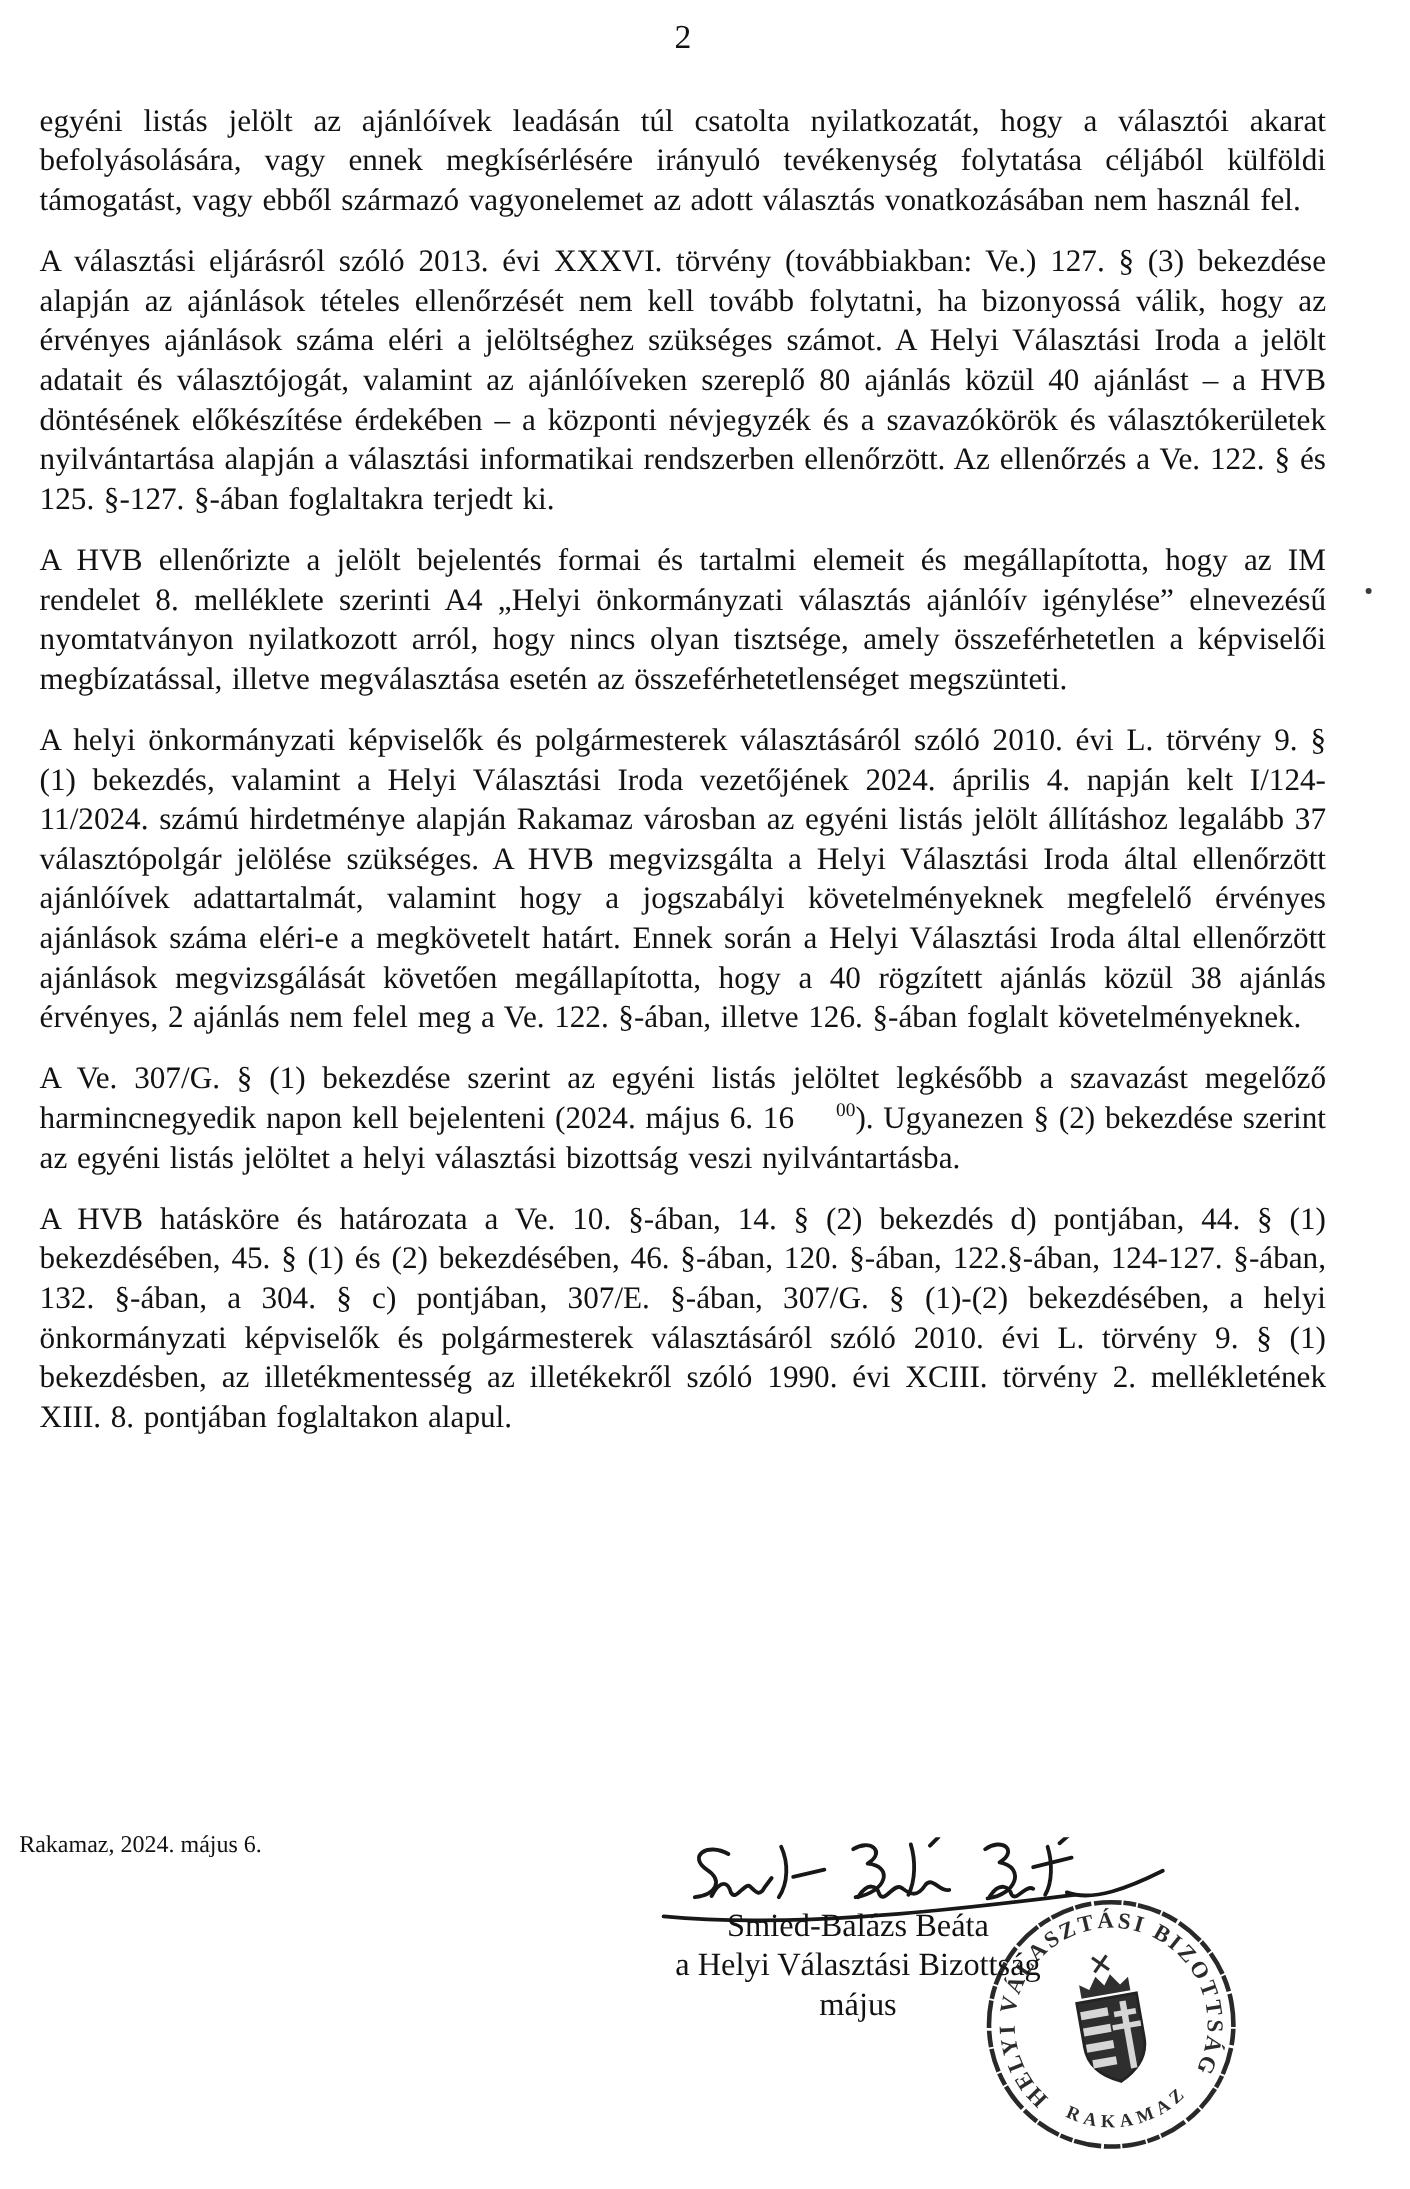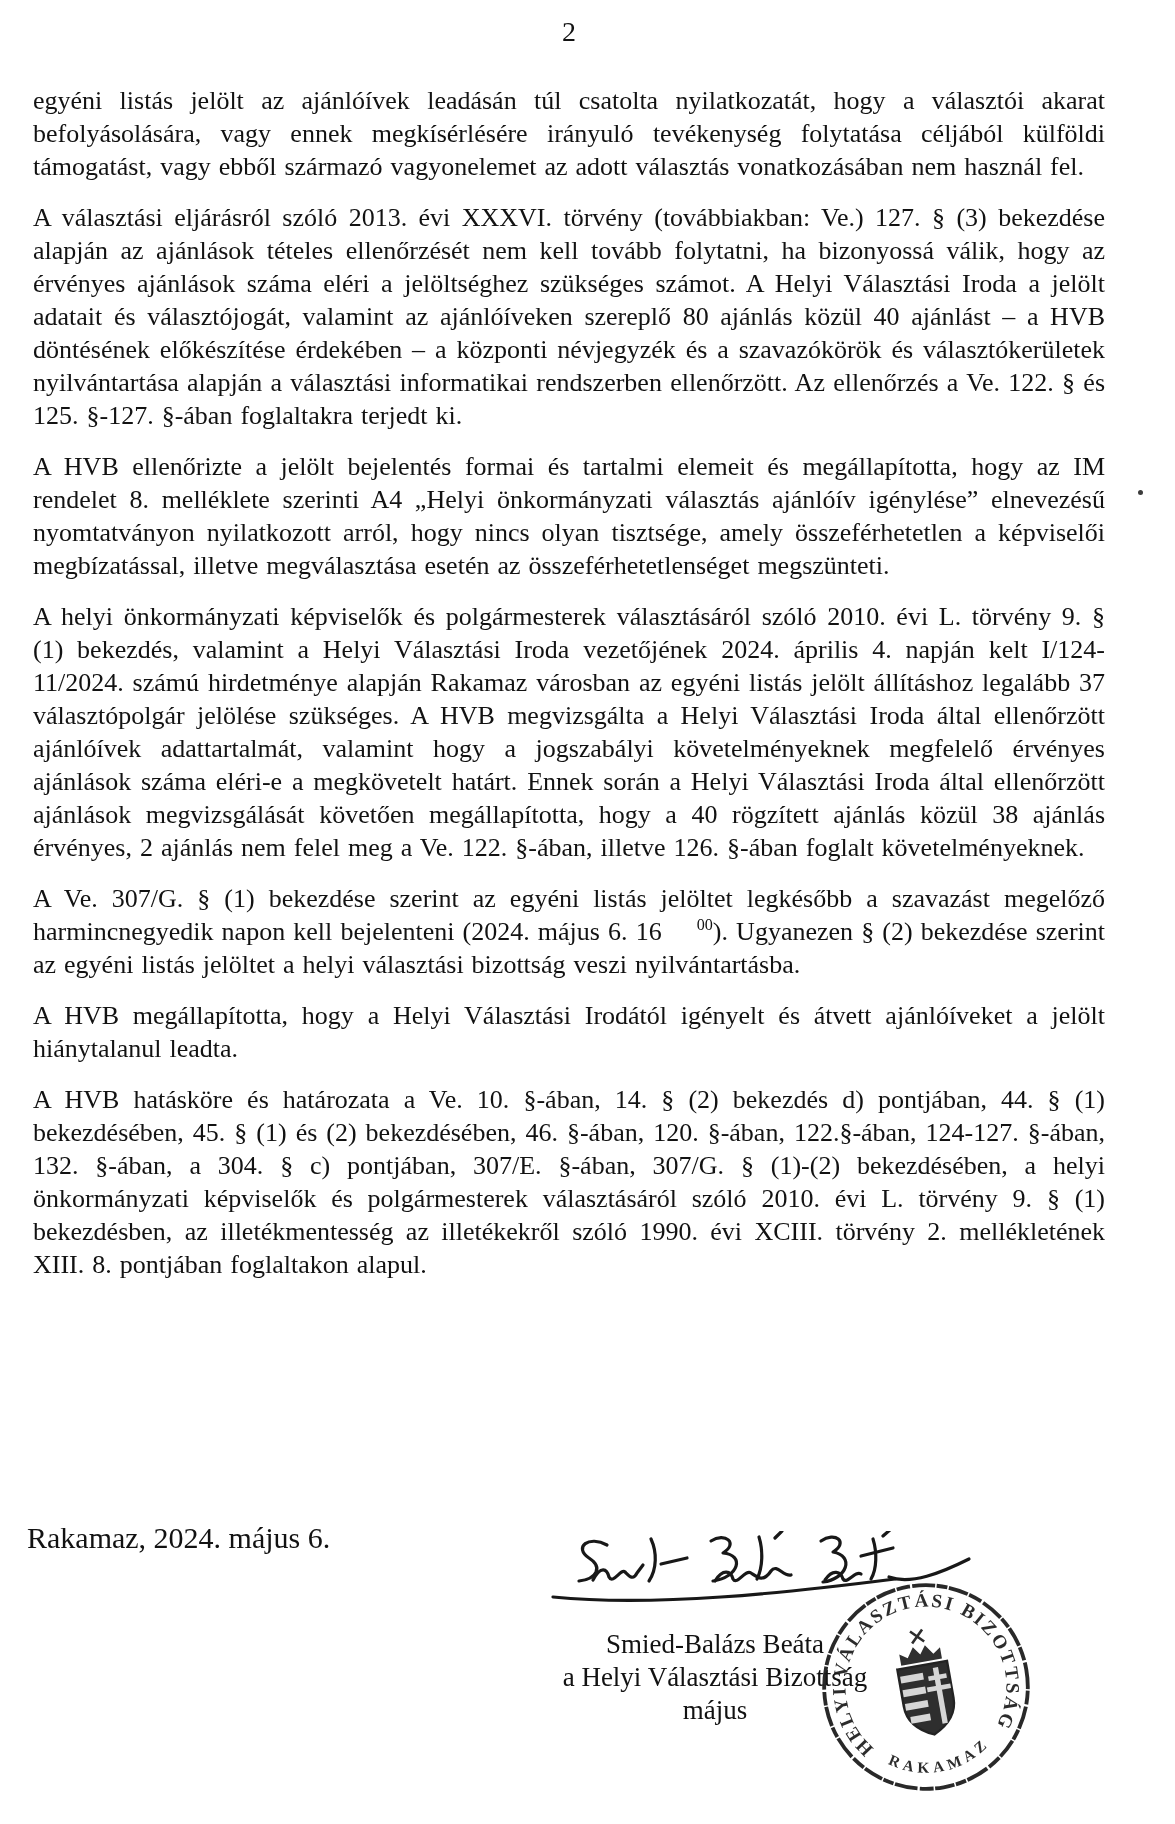--- a/index.html
+++ b/index.html
@@ -19,48 +19,47 @@
     position:absolute; top:84px; left:33px; width:1072px;
   }
   .para {
     margin:0 0 18px 0;
     font-size:26px; line-height:33px;
     text-align:justify;
     word-spacing:1.5px;
   }
   .para sup { font-size:0.62em; line-height:0; vertical-align:super;margin-left:35px; }
   .dateline {
-    position:absolute; top:1521px; left:27px;
-    font-size:30px; line-height:33px;
+    position:absolute; top:1521px; left:16px;
+    font-size:20px; line-height:33px;
   }
   .sig-block { position:absolute; top:1525px; left:0; width:1175px; height:299px; }
   .autograph { position:absolute; left:545px; top:6px; }
   .sig-text {
     position:absolute; left:490px; top:63px; width:450px;
-    text-align:center; font-size:27px; line-height:33px;margin-top:40px;
+    text-align:center; font-size:27px; line-height:33px;
   }
   .stamp { position:absolute; left:815px; top:51px; }
   .stamp text { font-family:"Liberation Serif", serif; font-weight:bold; fill:#1a1a1a; }
   .speck { position:absolute; left:1138px; top:490px; width:5px; height:5px;
            border-radius:50%; background:#3c3c3c; }
 </style>
 </head>
 <body>
 
 <div class="page">
 
   <div class="pagenum">2</div>
 
   <div class="content">
     <p class="para">egyéni listás jelölt az ajánlóívek leadásán túl csatolta nyilatkozatát, hogy a választói akarat befolyásolására, vagy ennek megkísérlésére irányuló tevékenység folytatása céljából külföldi támogatást, vagy ebből származó vagyonelemet az adott választás vonatkozásában nem használ fel.</p>
     <p class="para">A választási eljárásról szóló 2013. évi XXXVI. törvény (továbbiakban: Ve.) 127. § (3) bekezdése alapján az ajánlások tételes ellenőrzését nem kell tovább folytatni, ha bizonyossá válik, hogy az érvényes ajánlások száma eléri a jelöltséghez szükséges számot. A Helyi Választási Iroda a jelölt adatait és választójogát, valamint az ajánlóíveken szereplő 80 ajánlás közül 40 ajánlást – a HVB döntésének előkészítése érdekében – a központi névjegyzék és a szavazókörök és választókerületek nyilvántartása alapján a választási informatikai rendszerben ellenőrzött. Az ellenőrzés a Ve. 122. § és 125. §-127. §-ában foglaltakra terjedt ki.</p>
     <p class="para">A HVB ellenőrizte a jelölt bejelentés formai és tartalmi elemeit és megállapította, hogy az IM rendelet 8. melléklete szerinti A4 „Helyi önkormányzati választás ajánlóív igénylése” elnevezésű nyomtatványon nyilatkozott arról, hogy nincs olyan tisztsége, amely összeférhetetlen a képviselői megbízatással, illetve megválasztása esetén az összeférhetetlenséget megszünteti.</p>
     <p class="para">A helyi önkormányzati képviselők és polgármesterek választásáról szóló 2010. évi L. törvény 9. § (1) bekezdés, valamint a Helyi Választási Iroda vezetőjének 2024. április 4. napján kelt I/124-11/2024. számú hirdetménye alapján Rakamaz városban az egyéni listás jelölt állításhoz legalább 37 választópolgár jelölése szükséges. A HVB megvizsgálta a Helyi Választási Iroda által ellenőrzött ajánlóívek adattartalmát, valamint hogy a jogszabályi követelményeknek megfelelő érvényes ajánlások száma eléri-e a megkövetelt határt. Ennek során a Helyi Választási Iroda által ellenőrzött ajánlások megvizsgálását követően megállapította, hogy a 40 rögzített ajánlás közül 38 ajánlás érvényes, 2 ajánlás nem felel meg a Ve. 122. §-ában, illetve 126. §-ában foglalt követelményeknek.</p>
     <p class="para"><span>A Ve. 307/G. § (1) bekezdése szerint az egyéni listás jelöltet legkésőbb a szavazást megelőző harmincnegyedik napon kell bejelenteni (2024. május 6. 16</span><sup>00</sup><span>). Ugyanezen § (2) bekezdése szerint az egyéni listás jelöltet a helyi választási bizottság veszi nyilvántartásba.</span></p>
-    <p class="para">A HVB megállapította, hogy a Helyi Választási Irodától igényelt és átvett ajánlóíveket a jelölt hiánytalanul leadta.</p>
     <p class="para">A HVB hatásköre és határozata a Ve. 10. §-ában, 14. § (2) bekezdés d) pontjában, 44. § (1) bekezdésében, 45. § (1) és (2) bekezdésében, 46. §-ában, 120. §-ában, 122.§-ában, 124-127. §-ában, 132. §-ában, a 304. § c) pontjában, 307/E. §-ában, 307/G. § (1)-(2) bekezdésében, a helyi önkormányzati képviselők és polgármesterek választásáról szóló 2010. évi L. törvény 9. § (1) bekezdésben, az illetékmentesség az illetékekről szóló 1990. évi XCIII. törvény 2. mellékletének XIII. 8. pontjában foglaltakon alapul.</p>
   </div>
 
   <div class="dateline">Rakamaz, 2024. május 6.</div>
 
   <div class="sig-block">
 
     <svg class="autograph" width="430" height="82" viewBox="0 0 430 82">
       <g fill="none" stroke="#181818" stroke-width="3.2" stroke-linecap="round" stroke-linejoin="round">
         <path d="M 8 66 C 110 76 240 62 350 48"></path>

